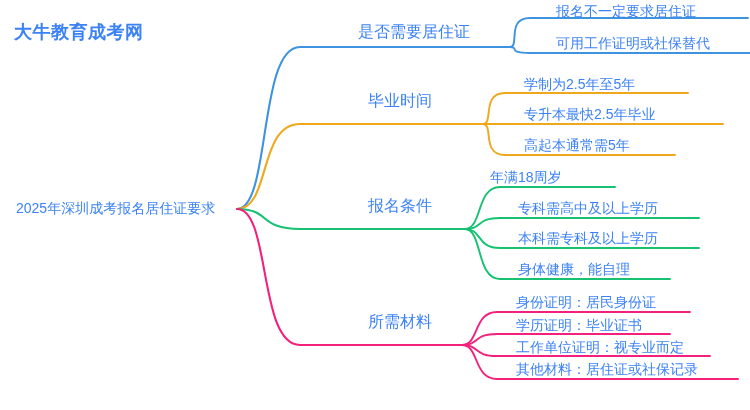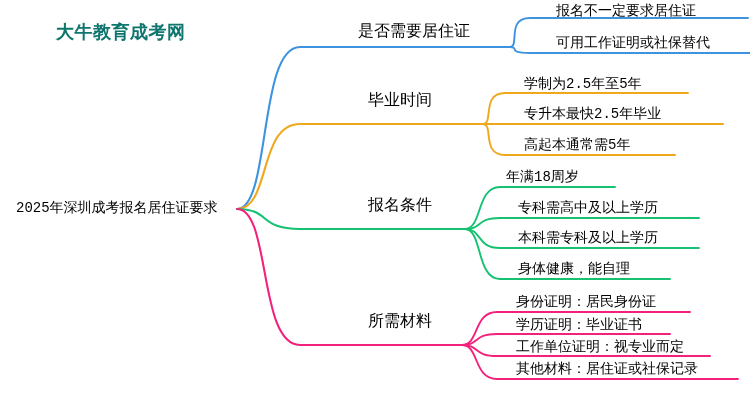--- a/index.html
+++ b/index.html
@@ -74,26 +74,25 @@
     font-weight: bold;
     line-height: 1;
     color: #1a1a1a;
     letter-spacing: -1px;
     font-family: "DejaVu Sans", sans-serif;
   }
   #logo-text { display: flex; flex-direction: column; justify-content: center; }
   #logo-title {
     font-size: 18px;
     font-weight: bold;
-    color: #0f766e;
+    color: #3b82f6;
     letter-spacing: 0.5px;
     line-height: 1.1;
     white-space: nowrap;
     font-family: "DejaVu Sans", sans-serif;
-    margin-left: 42px;
   }
   #logo-sub {
     font-size: 11px;
     font-weight: bold;
     color: #1f9b3f;
     letter-spacing: 0.3px;
     line-height: 1.2;
     margin-top: 2px;
     white-space: nowrap;
     font-family: "DejaVu Sans", sans-serif;
@@ -104,22 +103,22 @@
     position: absolute;
     left: 0; top: 0;
     width: 750px; height: 410px;
     pointer-events: none;
   }
 
   
   .node-label {
     position: absolute;
     white-space: nowrap;
-    color: #000000;
-    font-family: Liberation Mono, monospace;
+    color: #3b82f6;
+    font-family: Liberation Sans, sans-serif;
     line-height: 1;
   }
   #root-label {
     font-size: 14px;
     left: 16px;
     top: 201px;
   }
   .branch-label {
     font-size: 16px;
     text-align: right;
@@ -178,21 +177,21 @@
 
   <div id="label-layer">
       <div class="node-label branch-label" style="left: auto; top: 24px; right: 280px;">是否需要居住证</div>
       <div class="node-label leaf-label" style="left: 556px; top: 4px;">报名不一定要求居住证</div>
       <div class="node-label leaf-label" style="left: 556px; top: 36px;">可用工作证明或社保替代</div>
       <div class="node-label branch-label" style="left: auto; top: 93px; right: 318px;">毕业时间</div>
       <div class="node-label leaf-label" style="left: 524px; top: 77px;">学制为2.5年至5年</div>
       <div class="node-label leaf-label" style="left: 524px; top: 107px; text-align: center;">专升本最快2.5年毕业</div>
       <div class="node-label leaf-label" style="left: 524px; top: 138px;">高起本通常需5年</div>
       <div class="node-label branch-label" style="left: auto; top: 198px; right: 318px; margin-left: 13px;">报名条件</div>
-      <div class="node-label leaf-label" style="left: 506px; top: 170px;">年满18周岁</div>
+      <div class="node-label leaf-label" style="left: 490px; top: 170px;">年满18周岁</div>
       <div class="node-label leaf-label" style="left: 518px; top: 201px;">专科需高中及以上学历</div>
       <div class="node-label leaf-label" style="left: 518px; top: 231px;">本科需专科及以上学历</div>
       <div class="node-label leaf-label" style="left: 518px; top: 262px;">身体健康，能自理</div>
       <div class="node-label branch-label" style="left: auto; top: 314px; right: 318px;">所需材料</div>
       <div class="node-label leaf-label" style="left: 516px; top: 295px;">身份证明：居民身份证</div>
       <div class="node-label leaf-label" style="left: 516px; top: 318px;">学历证明：毕业证书</div>
       <div class="node-label leaf-label" style="left: 516px; top: 340px;">工作单位证明：视专业而定</div>
       <div class="node-label leaf-label" style="left: 516px; top: 362px;">其他材料：居住证或社保记录</div>
     </div>
 

